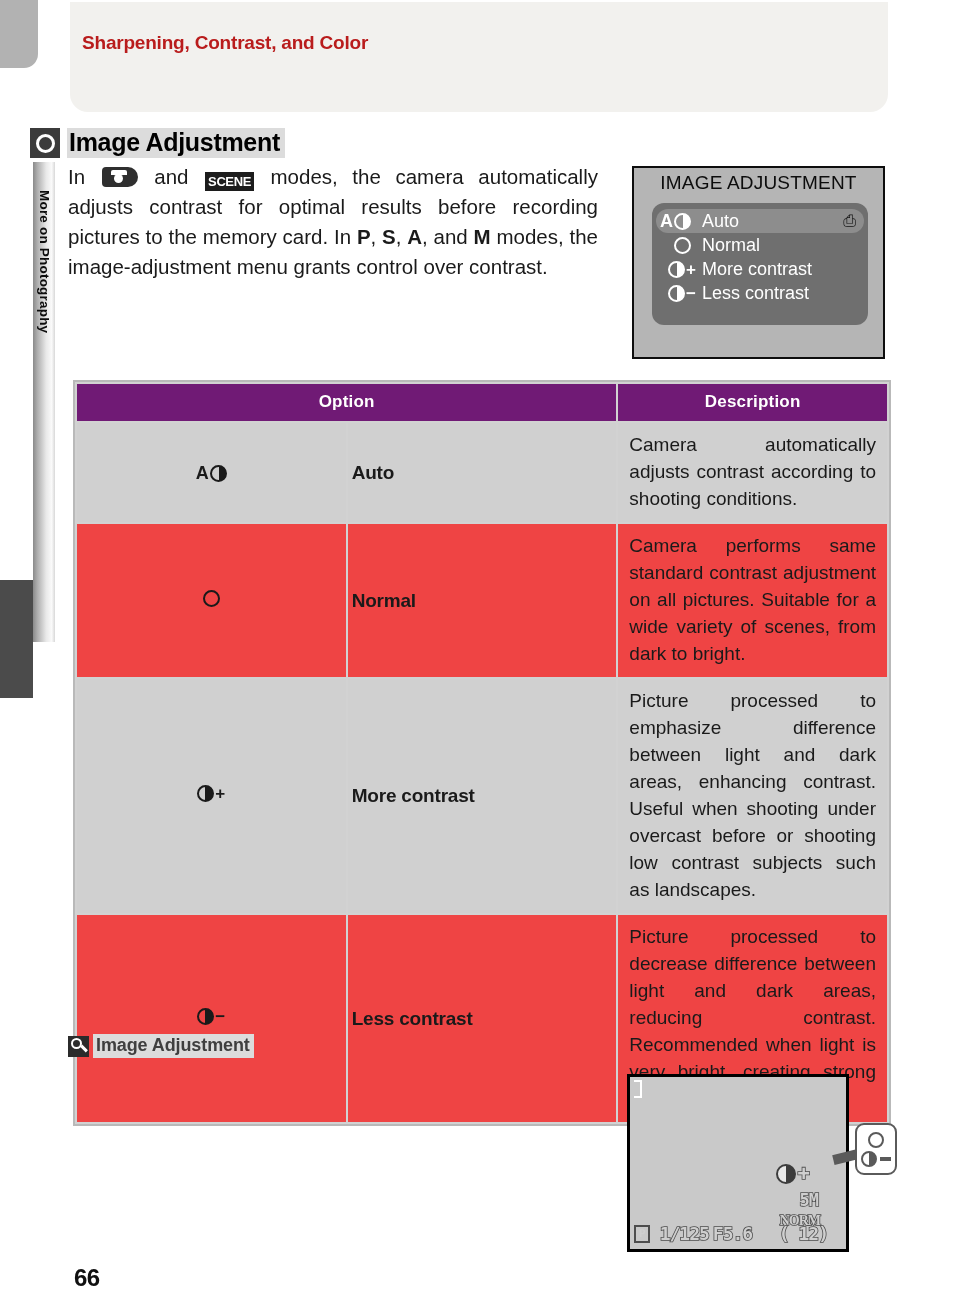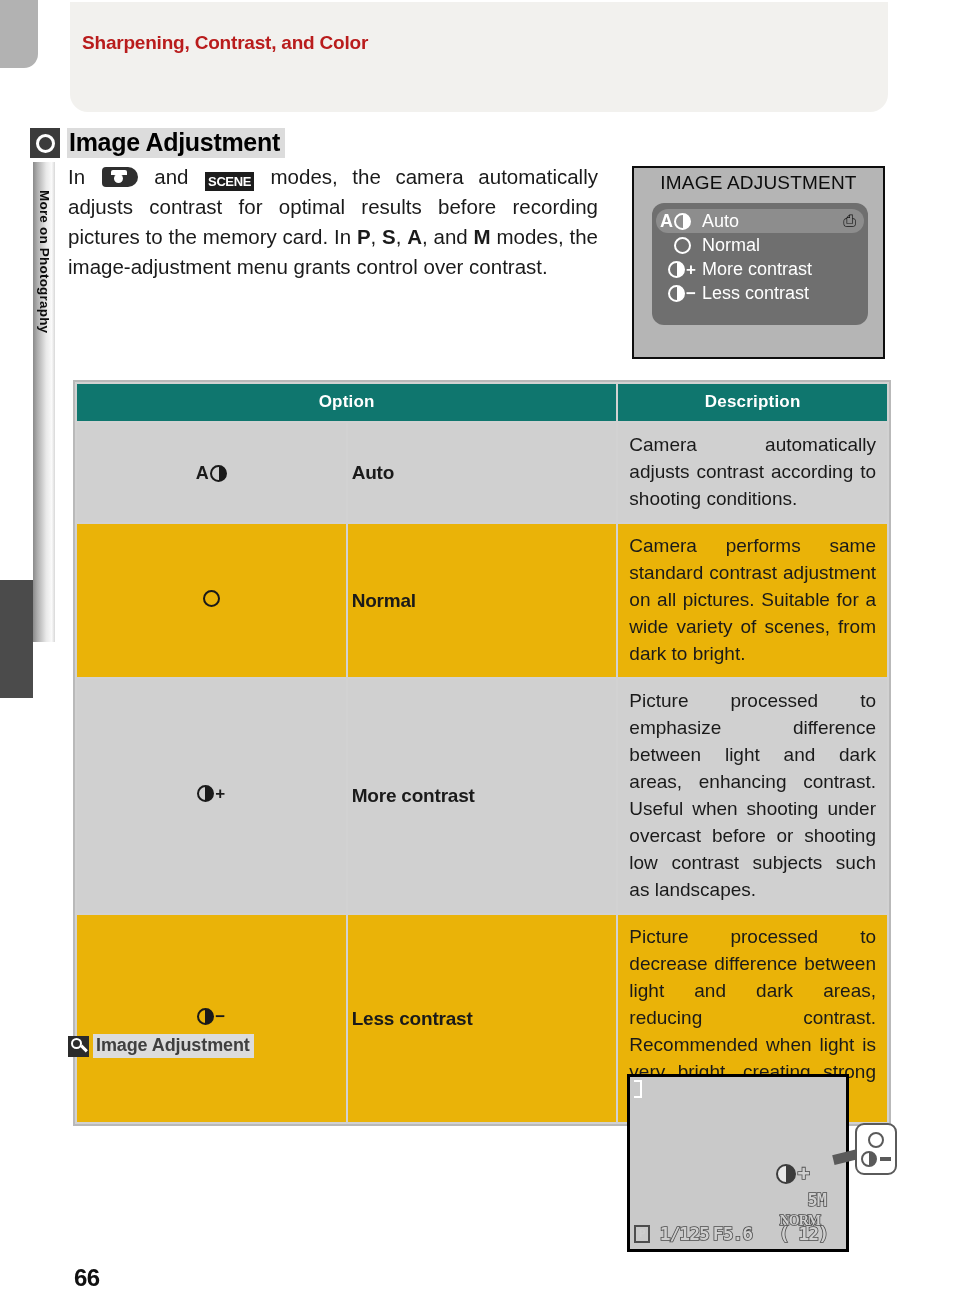--- a/index.html
+++ b/index.html
@@ -261,37 +261,37 @@
     box-sizing: border-box;
     background: #d2d2d2;
   }
   .opt-table table {
     border-collapse: separate;
     border-spacing: 2px;
     width: 100%;
     table-layout: fixed;
   }
   .opt-table th {
-    background: #0f766e;
+    background: #701a75;
     color: #ffffff;
     font-size: 17px;
     font-weight: bold;
     padding: 8px 0 9px 0;
     letter-spacing: 0.2px;
   }
   .opt-table td {
     vertical-align: middle;
     font-size: 19px;
     color: #1a1a1a;
   }
   .c-ico { width: 46px; text-align: center; }
   .c-name { width: 168px; }
   .c-desc { padding: 8px 11px 10px 11px; line-height: 27px; text-align: justify; }
   .shade-a td { background: #d0d0d0; }
-  .shade-b td { background: #eab308; }
+  .shade-b td { background: #ef4444; }
   .opt-name {
     font-weight: bold;
     font-size: 19.5px;
     padding-left: 4px;
     letter-spacing: -0.2px;
   }
 
   
   .tip {
     position: absolute;
@@ -383,21 +383,21 @@
   .mon-contrast .plus {
     font-size: 22px;
     font-weight: bold;
     margin-left: 1px;
     color: #cfcfcf;
     -webkit-text-stroke: 1.6px #4d4d4d;
     paint-order: stroke fill;
   }
   .mon-size {
     position: absolute;
-    right: 20px; top: 113px;
+    right: 28px; top: 113px;
     font-size: 17px;
     letter-spacing: -1px;
   }
   .mon-qual {
     position: absolute;
     right: 26px; top: 136px;
     font-size: 14px;
     letter-spacing: -1px;
     font-family: Liberation Serif, serif;
   }

